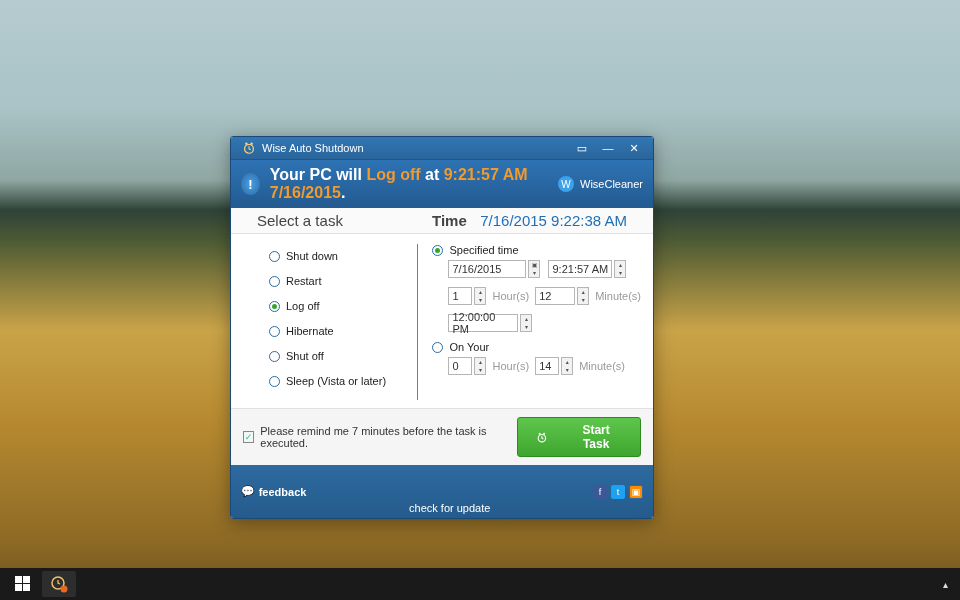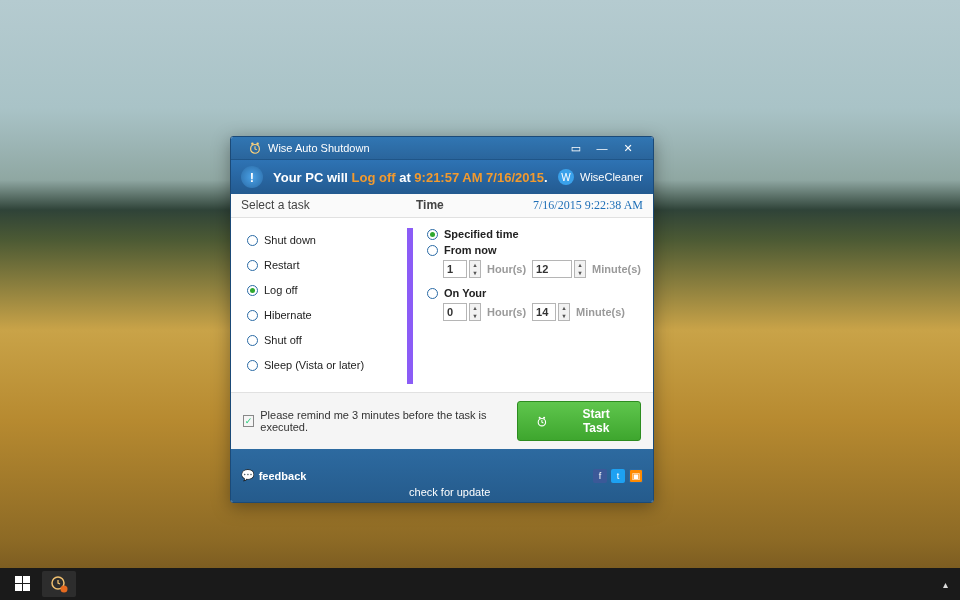--- a/index.html
+++ b/index.html
@@ -42,21 +42,21 @@
   border: 1px solid #1b4a78;
   border-radius: 3px;
   box-shadow: 0 4px 18px rgba(0,0,0,.35);
   overflow: hidden;
   font-size: 11px;
   color: #333;
 }
 .titlebar {
   height: 22px;
   background: linear-gradient(#3176b3, #2a659c);
-  display: flex; align-items: center; padding: 0 17px;
+  display: flex; align-items: center; padding: 0 11px;
   color: #fff;
 }
 .titlebar .ico {
   width: 14px; height: 14px; margin-right: 6px;
   display: flex; align-items: center; justify-content: center;
 }
 .titlebar .title { font-size: 11px; flex: 1; }
 .tb-btns { display: flex; gap: 10px; align-items: center; }
 .tb-btn {
   color: #fff; font-size: 11px; line-height: 1;
@@ -70,49 +70,50 @@
   color: #fff;
   border-top: 1px solid #1f5588;
 }
 .banner .excl {
   width: 22px; height: 22px; border-radius: 50%;
   background: radial-gradient(#4aa1e6, #2a6aa5);
   color: #fff; font-weight: bold; display: flex;
   align-items: center; justify-content: center; font-size: 13px;
   margin-right: 10px;
 }
-.banner .msg { font-size: 13px; font-weight: bold; }
+.banner .msg { font-size: 16px; font-weight: bold; }
 .banner .msg .hl { color: #f29a2e; }
 .brandlink {
   margin-left: auto; display: flex; align-items: center; gap: 6px;
   text-decoration: none; color: #fff; font-size: 11px;
 }
 .brandlink .badge {
   width: 16px; height: 16px; border-radius: 50%;
   background: #3aa1ea; color: #fff;
   display: flex; align-items: center; justify-content: center; font-size: 10px;
 }
 
 .colheads {
   display: flex;
   background: #fafafa;
   border-bottom: 1px solid #e1e1e1;
-  padding: 4px 10px;
-  font-size: 12px; color: #444;
+  padding: 4px 26px;
+  font-size: 15px; color: #444;
 }
 .colheads .c1 { width: 175px; }
 .colheads .c2 { flex: 1; font-weight: bold; }
-.colheads .c3 { text-align: right; color: #1f6fb7; font-family: Liberation Serif, serif; }
+.colheads .c3 { text-align: right; color: #1f6fb7; }
 
 .body {
   display: flex;
   padding: 10px 12px 8px 12px;
+  margin-left: 22px;
 }
 .left { width: 175px; padding-top: 6px; }
-.right { flex: 1; border-left: 6px solid #8b5cf6; padding-left: 14px; font-weight: bold; }
+.right { flex: 1; border-left: 1px solid #8b5cf6; padding-left: 14px; }
 
 .radio {
   display: flex; align-items: center; gap: 6px;
   margin: 0 0 13px 4px;
   font-size: 11px; color: #222;
 }
 .r {
   width: 11px; height: 11px; border: 1px solid #2a6aa5; border-radius: 50%;
   display: inline-flex; align-items: center; justify-content: center;
 }
@@ -248,40 +249,56 @@
             <span class="r"></span>
             <span>Sleep (Vista or later)</span>
           </div>
       </div>
 
       <div class="right">
         <div class="tradio">
             <span class="r sel"></span>
             <span>Specified time</span>
           </div>
-
-        <div class="tradio">
-            <span class="r"></span>
-            <span>From now</span>
-          </div>
+        <div class="row">
+          <span class="field" style="width:78px">7/16/2015</span>
+          <span class="spinner">
+              <span>▣</span>
+              <span>▾</span>
+            </span>
+          <span style="width:4px"></span>
+          <span class="field" style="width:64px">9:21:57 AM</span>
+          <span class="spinner">
+              <span>▴</span>
+              <span>▾</span>
+            </span>
+        </div>
+
         <div class="row dim">
           <span class="field" style="width:24px">1</span>
           <span class="spinner">
               <span>▴</span>
               <span>▾</span>
             </span>
           <span style="margin:0 4px">Hour(s)</span>
           <span class="field" style="width:40px">12</span>
           <span class="spinner">
               <span>▴</span>
               <span>▾</span>
             </span>
           <span style="margin-left:4px">Minute(s)</span>
         </div>
 
+        <div class="row dim">
+          <span class="field" style="width:70px">12:00:00 PM</span>
+          <span class="spinner">
+              <span>▴</span>
+              <span>▾</span>
+            </span>
+        </div>
 
         <div class="tradio">
             <span class="r"></span>
             <span>On Your</span>
           </div>
         <div class="row dim">
           <span class="field" style="width:24px">0</span>
           <span class="spinner">
               <span>▴</span>
               <span>▾</span>
@@ -292,21 +309,21 @@
               <span>▴</span>
               <span>▾</span>
             </span>
           <span style="margin-left:4px">Minute(s)</span>
         </div>
       </div>
     </div>
 
     <div class="actionbar">
       <span class="cb">✓</span>
-      <span>Please remind me 3 minutes before the task is executed.</span>
+      <span>Please remind me 7 minutes before the task is executed.</span>
       <button class="startbtn">
         <svg width="13" height="13" viewBox="0 0 16 16">
             <circle cx="8" cy="9" r="5" fill="none" stroke="#fff" stroke-width="1.5"></circle>
             <path d="M8 6v3l2 1" stroke="#fff" stroke-width="1.4" fill="none"></path>
             <circle cx="5" cy="3" r="1.4" fill="#fff"></circle>
             <circle cx="11" cy="3" r="1.4" fill="#fff"></circle>
           </svg>
         <span>Start Task</span>
       </button>
     </div>

